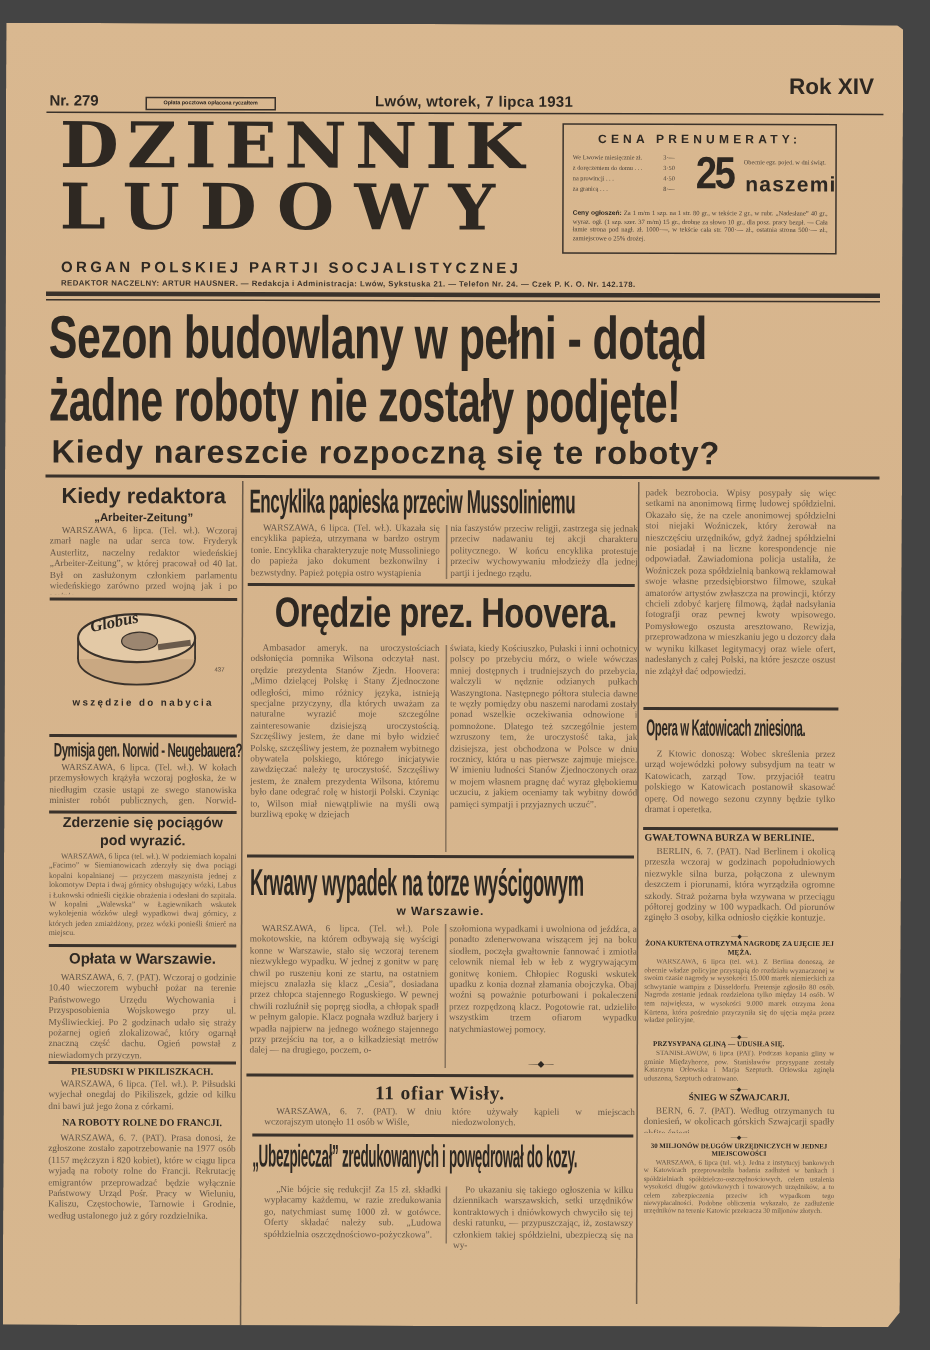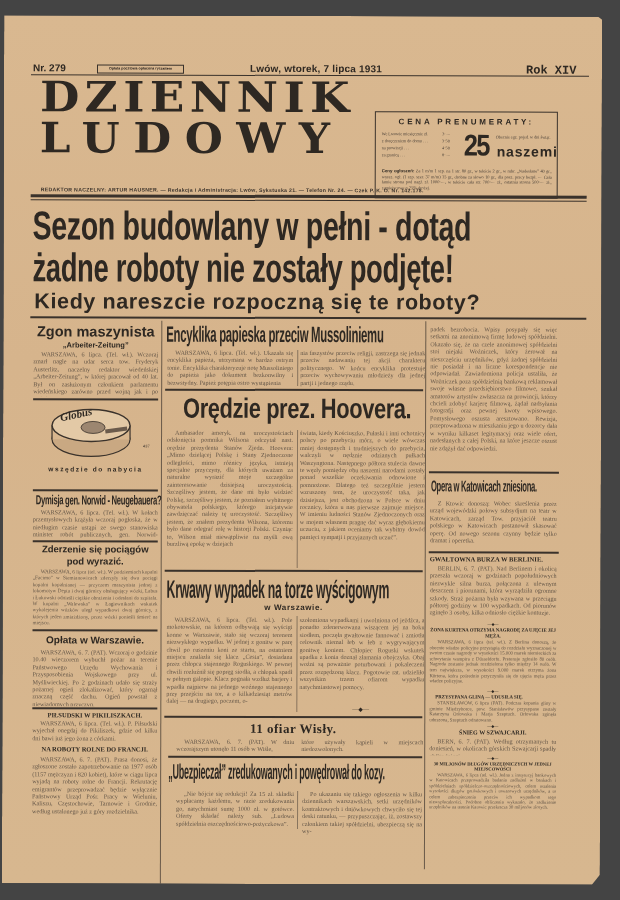--- a/index.html
+++ b/index.html
@@ -25,28 +25,29 @@
     .vrule { position: absolute; width: 1px; background: #3a322b; opacity: 0.7; }
   </style>
 </head>
 <body>
 
 <div class="paper">
 
   <div class="abs sans ink" style="left:29px;top:47px;font-size:10px;font-weight:bold;">Nr. 279</div>
   <div class="abs box sans" style="left:93px;top:49px;width:87px;height:9px;font-size:3.6px;line-height:7px;text-align:center;font-weight:bold;padding:0 1px;white-space:nowrap;overflow:hidden;">Opłata pocztowa opłacona ryczałtem</div>
   <div class="abs sans ink" style="left:246px;top:47px;font-size:10px;font-weight:bold;letter-spacing:0.2px;">Lwów, wtorek, 7 lipca 1931</div>
-  <div class="abs sans ink" style="left:522px;top:47px;font-size:12px;font-weight:bold;font-family:Liberation Mono, monospace;">Rok XIV</div>
+  <div class="abs sans ink" style="left:522px;top:33px;font-size:15px;font-weight:bold;">Rok XIV</div>
   <div class="rule" style="left:27px;top:59px;width:558px;height:1px;"></div>
 
   <div class="abs mast" style="left:36px;top:60px;font-size:42px;line-height:44px;transform:scaleX(1.08);">DZIENNIK</div>
   <div class="abs mast" style="left:36px;top:101px;font-size:42px;line-height:44px;letter-spacing:13px;transform:scaleX(1.04);">LUDOWY</div>
+  <div class="abs sub ink" style="left:37px;top:158px;">ORGAN POLSKIEJ PARTJI SOCJALISTYCZNEJ</div>
   <div class="abs sans" style="left:37px;top:171px;width:548px;font-size:5.2px;font-weight:bold;white-space:nowrap;overflow:hidden;color:#3d342c;letter-spacing:0.3px;">REDAKTOR NACZELNY: ARTUR HAUSNER. — Redakcja i Administracja: Lwów, Sykstuska 21. — Telefon Nr. 24. — Czek P. K. O. Nr. 142.178.</div>
 
-  <div class="box" style="left:371px;top:66px;width:183px;height:87px;border-width:1.5px;margin-top:29px;">
+  <div class="box" style="left:371px;top:66px;width:183px;height:87px;border-width:1.5px;">
     <div class="abs sans ink center" style="left:0;top:5px;width:100%;font-size:8px;font-weight:bold;letter-spacing:2.8px;">CENA PRENUMERATY:</div>
     <div class="abs" style="left:6px;top:18px;width:68px;">
       <div style="display:flex;justify-content:space-between;font-size:4.2px;line-height:7px;color:#4a4038;">
           <span>We Lwowie miesięcznie zł.</span>
           <span>3·—</span>
         </div>
       <div style="display:flex;justify-content:space-between;font-size:4.2px;line-height:7px;color:#4a4038;">
           <span>z doręczeniem do domu . . .</span>
           <span>3·50</span>
         </div>
@@ -72,21 +73,21 @@
   <div class="rule" style="left:27px;top:184px;width:556px;height:1px;"></div>
 
   <div class="abs cond ink" style="left:29px;top:190px;font-size:40px;line-height:40px;transform:scaleX(0.715);">Sezon budowlany w pełni - dotąd</div>
   <div class="abs cond ink" style="left:29px;top:232px;font-size:40px;line-height:40px;transform:scaleX(0.685);">żadne roboty nie zostały podjęte!</div>
   <div class="abs sans ink" style="left:31px;top:274px;font-size:21.5px;line-height:24px;font-weight:bold;letter-spacing:0.6px;white-space:nowrap;">Kiedy nareszcie rozpoczną się te roboty?</div>
   <div class="rule" style="left:27px;top:301px;width:556px;height:2px;"></div>
 
   <div class="vrule" style="left:158px;top:305px;height:570px;"></div>
   <div class="vrule" style="left:422px;top:305px;height:548px;"></div>
 
-  <div class="abs sans ink center" style="left:30px;top:308px;width:125px;font-size:14.5px;font-weight:bold;line-height:16px;">Zgon maszynista</div>
+  <div class="abs sans ink center" style="left:30px;top:308px;width:125px;font-size:14.5px;font-weight:bold;line-height:16px;">Kiedy redaktora</div>
   <div class="abs sans ink center" style="left:30px;top:325px;width:125px;font-size:7.5px;font-weight:bold;">„Arbeiter-Zeitung”</div>
   <div class="abs txt" style="left:30px;top:335px;width:125px;height:46px;">
       <p>WARSZAWA, 6 lipca. (Tel. wł.). Wczoraj zmarł nagle na udar serca tow. Fryderyk Austerlitz, naczelny redaktor wiedeńskiej „Arbeiter-Zeitung”, w której pracował od 40 lat. Był on zasłużonym członkiem parlamentu wiedeńskiego zarówno przed wojną jak i po wojnie.</p>
     </div>
   <div class="rule" style="left:30px;top:383px;width:125px;height:1.5px;"></div>
 
   <div class="abs" style="left:30px;top:386px;width:125px;height:78px;">
     <svg width="125" height="62" viewBox="0 0 125 62">
       <ellipse cx="58" cy="38" rx="39" ry="17" fill="#c9a882" stroke="#3a322b" stroke-width="1.2"></ellipse>
       <rect x="19" y="24" width="78" height="14" fill="#d8b68e" stroke="none"></rect>

